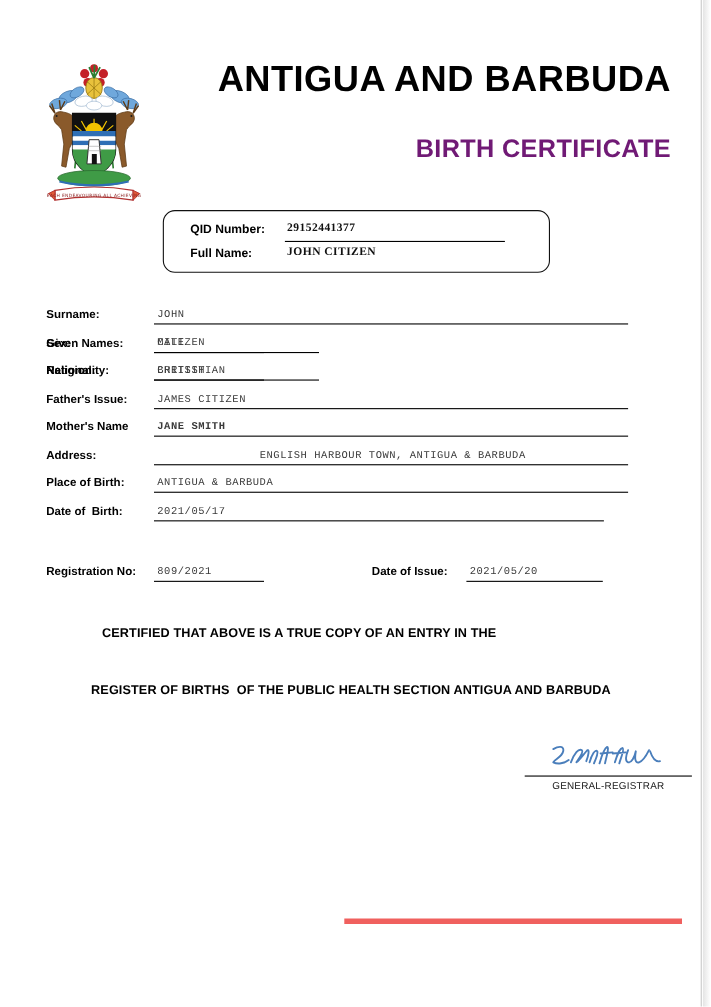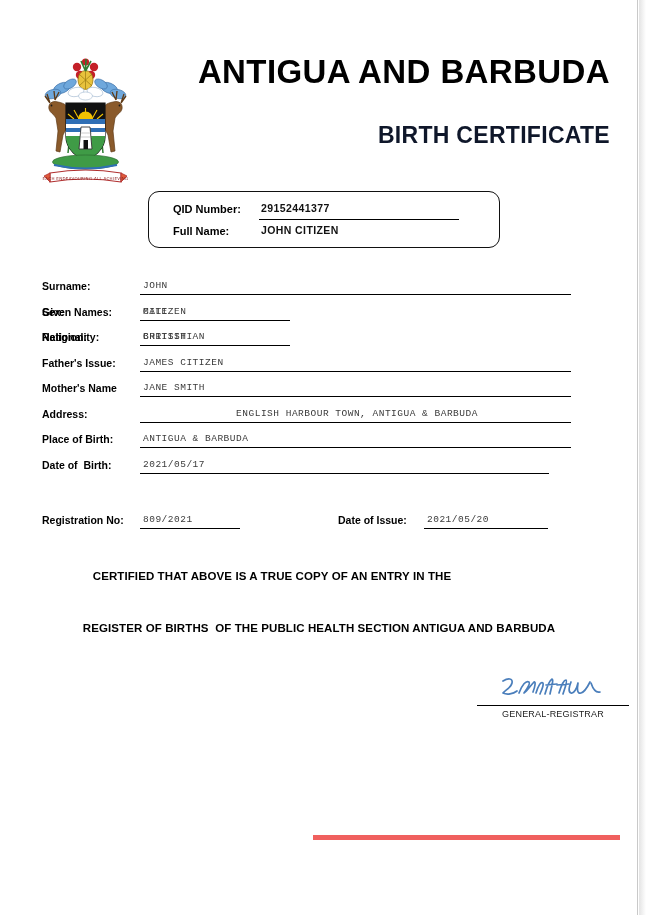--- a/index.html
+++ b/index.html
@@ -58,21 +58,21 @@
     letter-spacing: 0.4px;
     color: #000000;
     line-height: 40px;
     white-space: nowrap;
   }
   .doc-title {
     margin-top: 29px;
     font-size: 23px;
     font-weight: bold;
     letter-spacing: 0.3px;
-    color: #0f172a;
+    color: #701a75;
     line-height: 28px;
   }
 
   
   .qid-box {
     position: absolute;
     left: 148px; top: 191px;
     width: 352px;
     height: 57px;
     border: 1.6px solid #111111;
@@ -101,21 +101,21 @@
   .qid-value-wrap {
     position: absolute;
     left: 110px;
     top: 0;
     width: 200px;
     height: 21px;
     border-bottom: 1.4px solid #000;
     box-sizing: border-box;
   }
   .qid-value {
-    font-family: Liberation Sans, sans-serif;
+    font-family: Liberation Serif, serif;
     font-size: 10.5px;
     font-weight: bold;
     color: #111;
     line-height: 18px;
     padding-left: 2px;
     letter-spacing: 0.4px;
     white-space: nowrap;
   }
 
   
@@ -379,21 +379,21 @@
 
     <div class="field-row col-l">
       <div class="f-label">Father's Issue:</div>
       <div class="f-line" style="width:431px;">
         <div class="f-value">JAMES CITIZEN</div>
       </div>
     </div>
 
     <div class="field-row col-l">
       <div class="f-label">Mother's Name</div>
-      <div class="f-line" style="width:431px;">
+      <div class="f-line" style="width:431px;font-weight:bold;">
         <div class="f-value">JANE SMITH</div>
       </div>
     </div>
 
     <div class="field-row col-l">
       <div class="f-label">Address:</div>
       <div class="f-line" style="width:431px;text-align:center;">
         <div class="f-value">ENGLISH HARBOUR TOWN, ANTIGUA &amp; BARBUDA</div>
       </div>
     </div>

